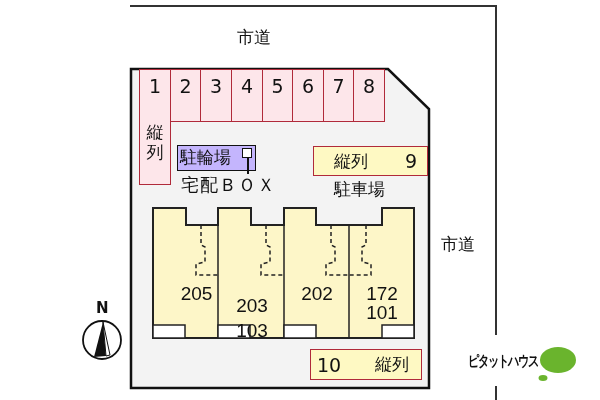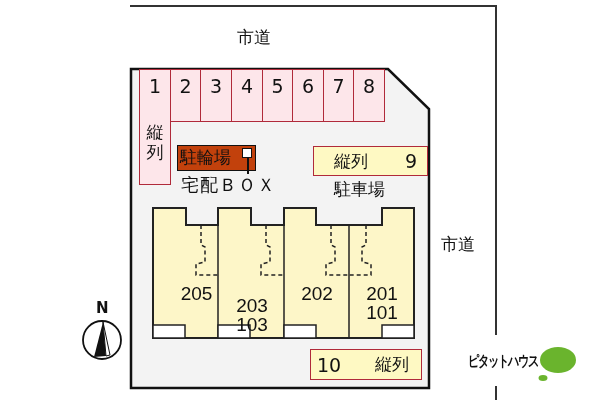--- a/index.html
+++ b/index.html
@@ -5,21 +5,21 @@
   html,body{margin:0;padding:0;background:#ffffff;}
   body{width:600px;height:400px;position:relative;overflow:hidden;font-family:"DejaVu Sans","Liberation Sans",sans-serif;color:#111;}
   .abs{position:absolute;}
   .road-line{position:absolute;background:#333;}
   .label{position:absolute;font-size:17px;color:#111;white-space:nowrap;}
   .lot{position:absolute;left:0;top:0;}
   .slot{position:absolute;background:#fde6ea;border:1.5px solid #b02a3a;box-sizing:border-box;text-align:center;font-size:19px;color:#111;}
   .slot .num{display:block;margin-top:5px;}
   .slot-v-text{position:absolute;left:0;width:100%;text-align:center;font-size:17px;line-height:20px;}
   .hbox{position:absolute;background:#fef9c3;border:1.5px solid #b02a3a;box-sizing:border-box;font-size:17px;display:flex;align-items:center;justify-content:flex-end;}
-  .bike{position:absolute;border:1.5px solid #111;background:#c2410c;box-sizing:border-box;font-size:17px;line-height:22px;padding:0 2px;}
+  .bike{position:absolute;border:1.5px solid #111;background:#c4b5fd;box-sizing:border-box;font-size:17px;line-height:22px;padding:0 2px;}
   .unit-label{position:absolute;font-size:19px;line-height:19px;text-align:center;width:64px;font-family:"Liberation Sans",sans-serif;}
   .compass{position:absolute;}
   .logo-text{position:absolute;font-size:15px;font-weight:bold;letter-spacing:-2px;transform:scaleX(0.75);transform-origin:left center;font-family:"Liberation Sans",sans-serif;}
 </style>
 </head>
 <body>
 
 <div class="road-line" style="left:130px;top:5px;width:367px;height:2px;"></div>
 <div class="road-line" style="left:495px;top:5px;width:2px;height:330px;"></div>
 <div class="road-line" style="left:495px;top:386px;width:2px;height:14px;"></div>
@@ -88,27 +88,27 @@
     <rect x="218" y="325" width="32" height="13"></rect>
     <rect x="284" y="325" width="32" height="13"></rect>
     <rect x="382" y="325" width="32" height="13"></rect>
   </g>
 </svg>
 <div class="unit-label" style="left:155px;top:284px;">
   <span style="display:block;padding-left:19px;">205</span>
 </div>
 <div class="unit-label" style="left:220px;top:284px;">
   <span style="display:block;margin-top:12px;">203</span>
-  <span style="display:block;">103</span>
+  <span style="display:block;margin-top:6px;">103</span>
 </div>
 <div class="unit-label" style="left:285px;top:284px;">
   <span style="display:block;">202</span>
 </div>
 <div class="unit-label" style="left:350px;top:284px;">
-  <span style="display:block;">201</span>
+  <span style="display:block;">172</span>
   <span style="display:block;">101</span>
 </div>
 
 <div class="hbox" style="left:310px;top:349px;width:112px;height:31px;">
   <span style="margin-left:6px;font-size:19px;">10</span>
   <span style="margin-left:auto;margin-right:12px;">縦列</span>
 </div>
 
 <div class="compass" style="left:80px;top:303px;width:44px;height:60px;">
   <svg width="44" height="60" viewBox="0 0 44 60">

